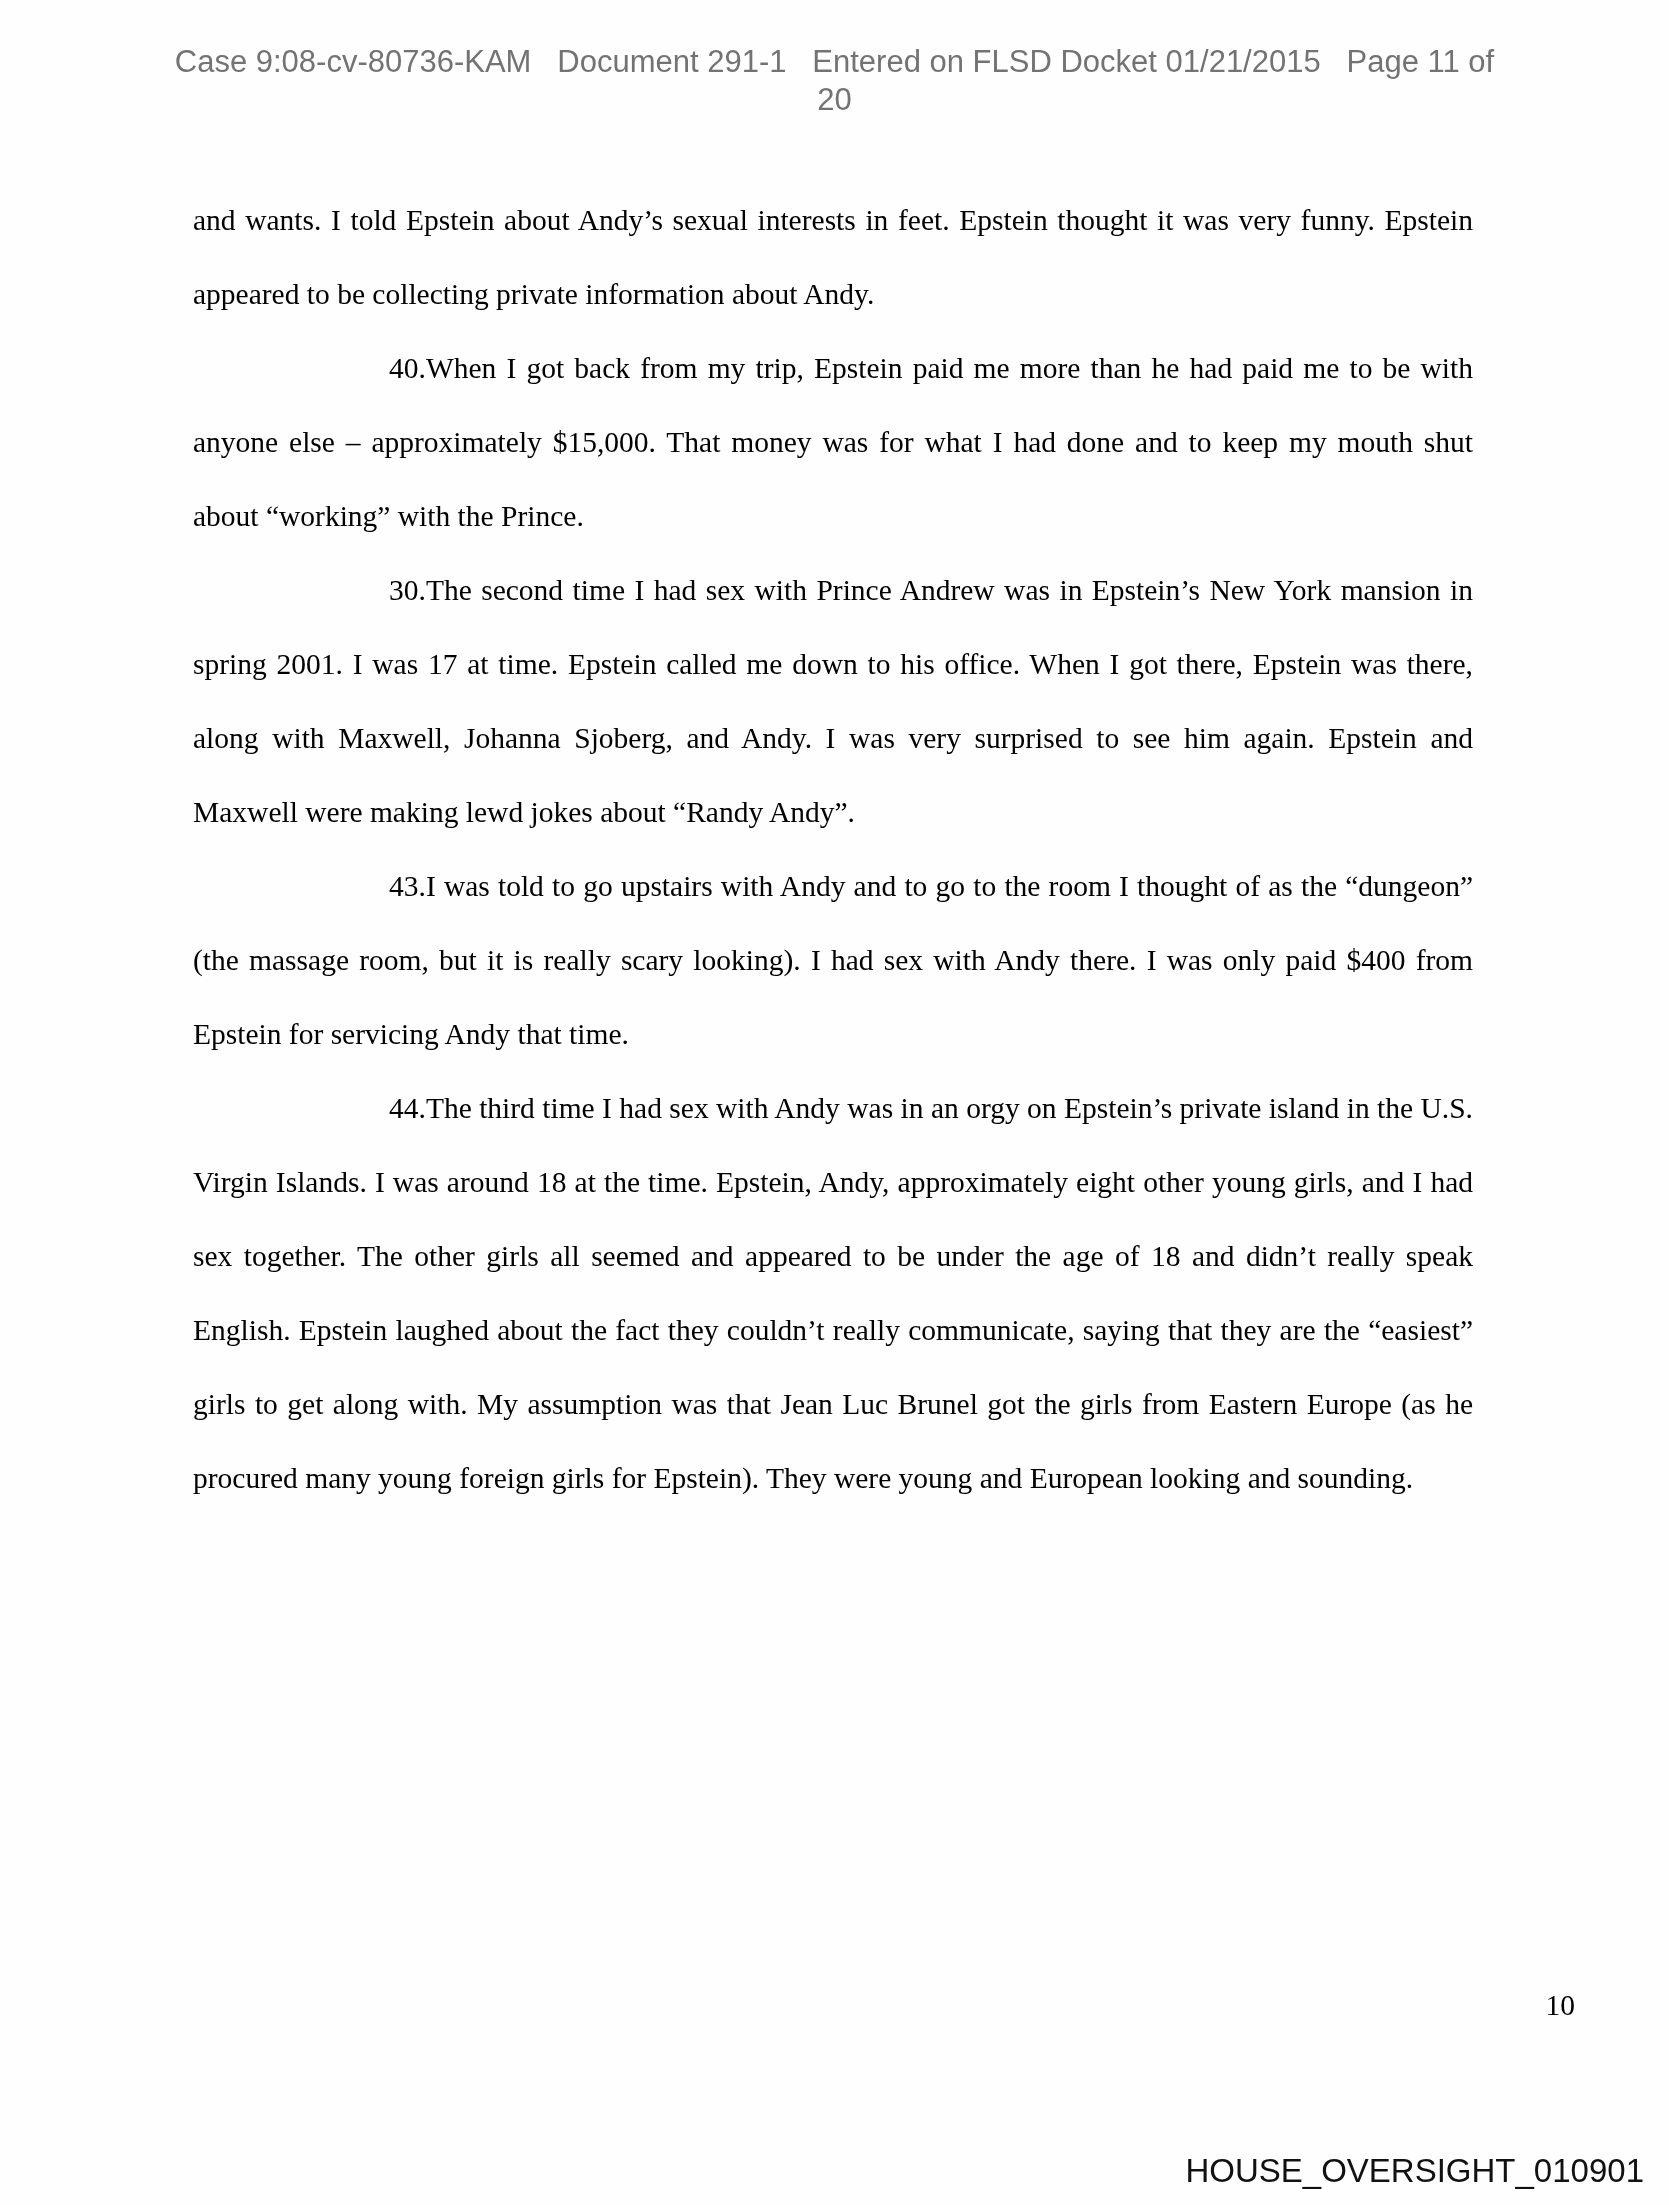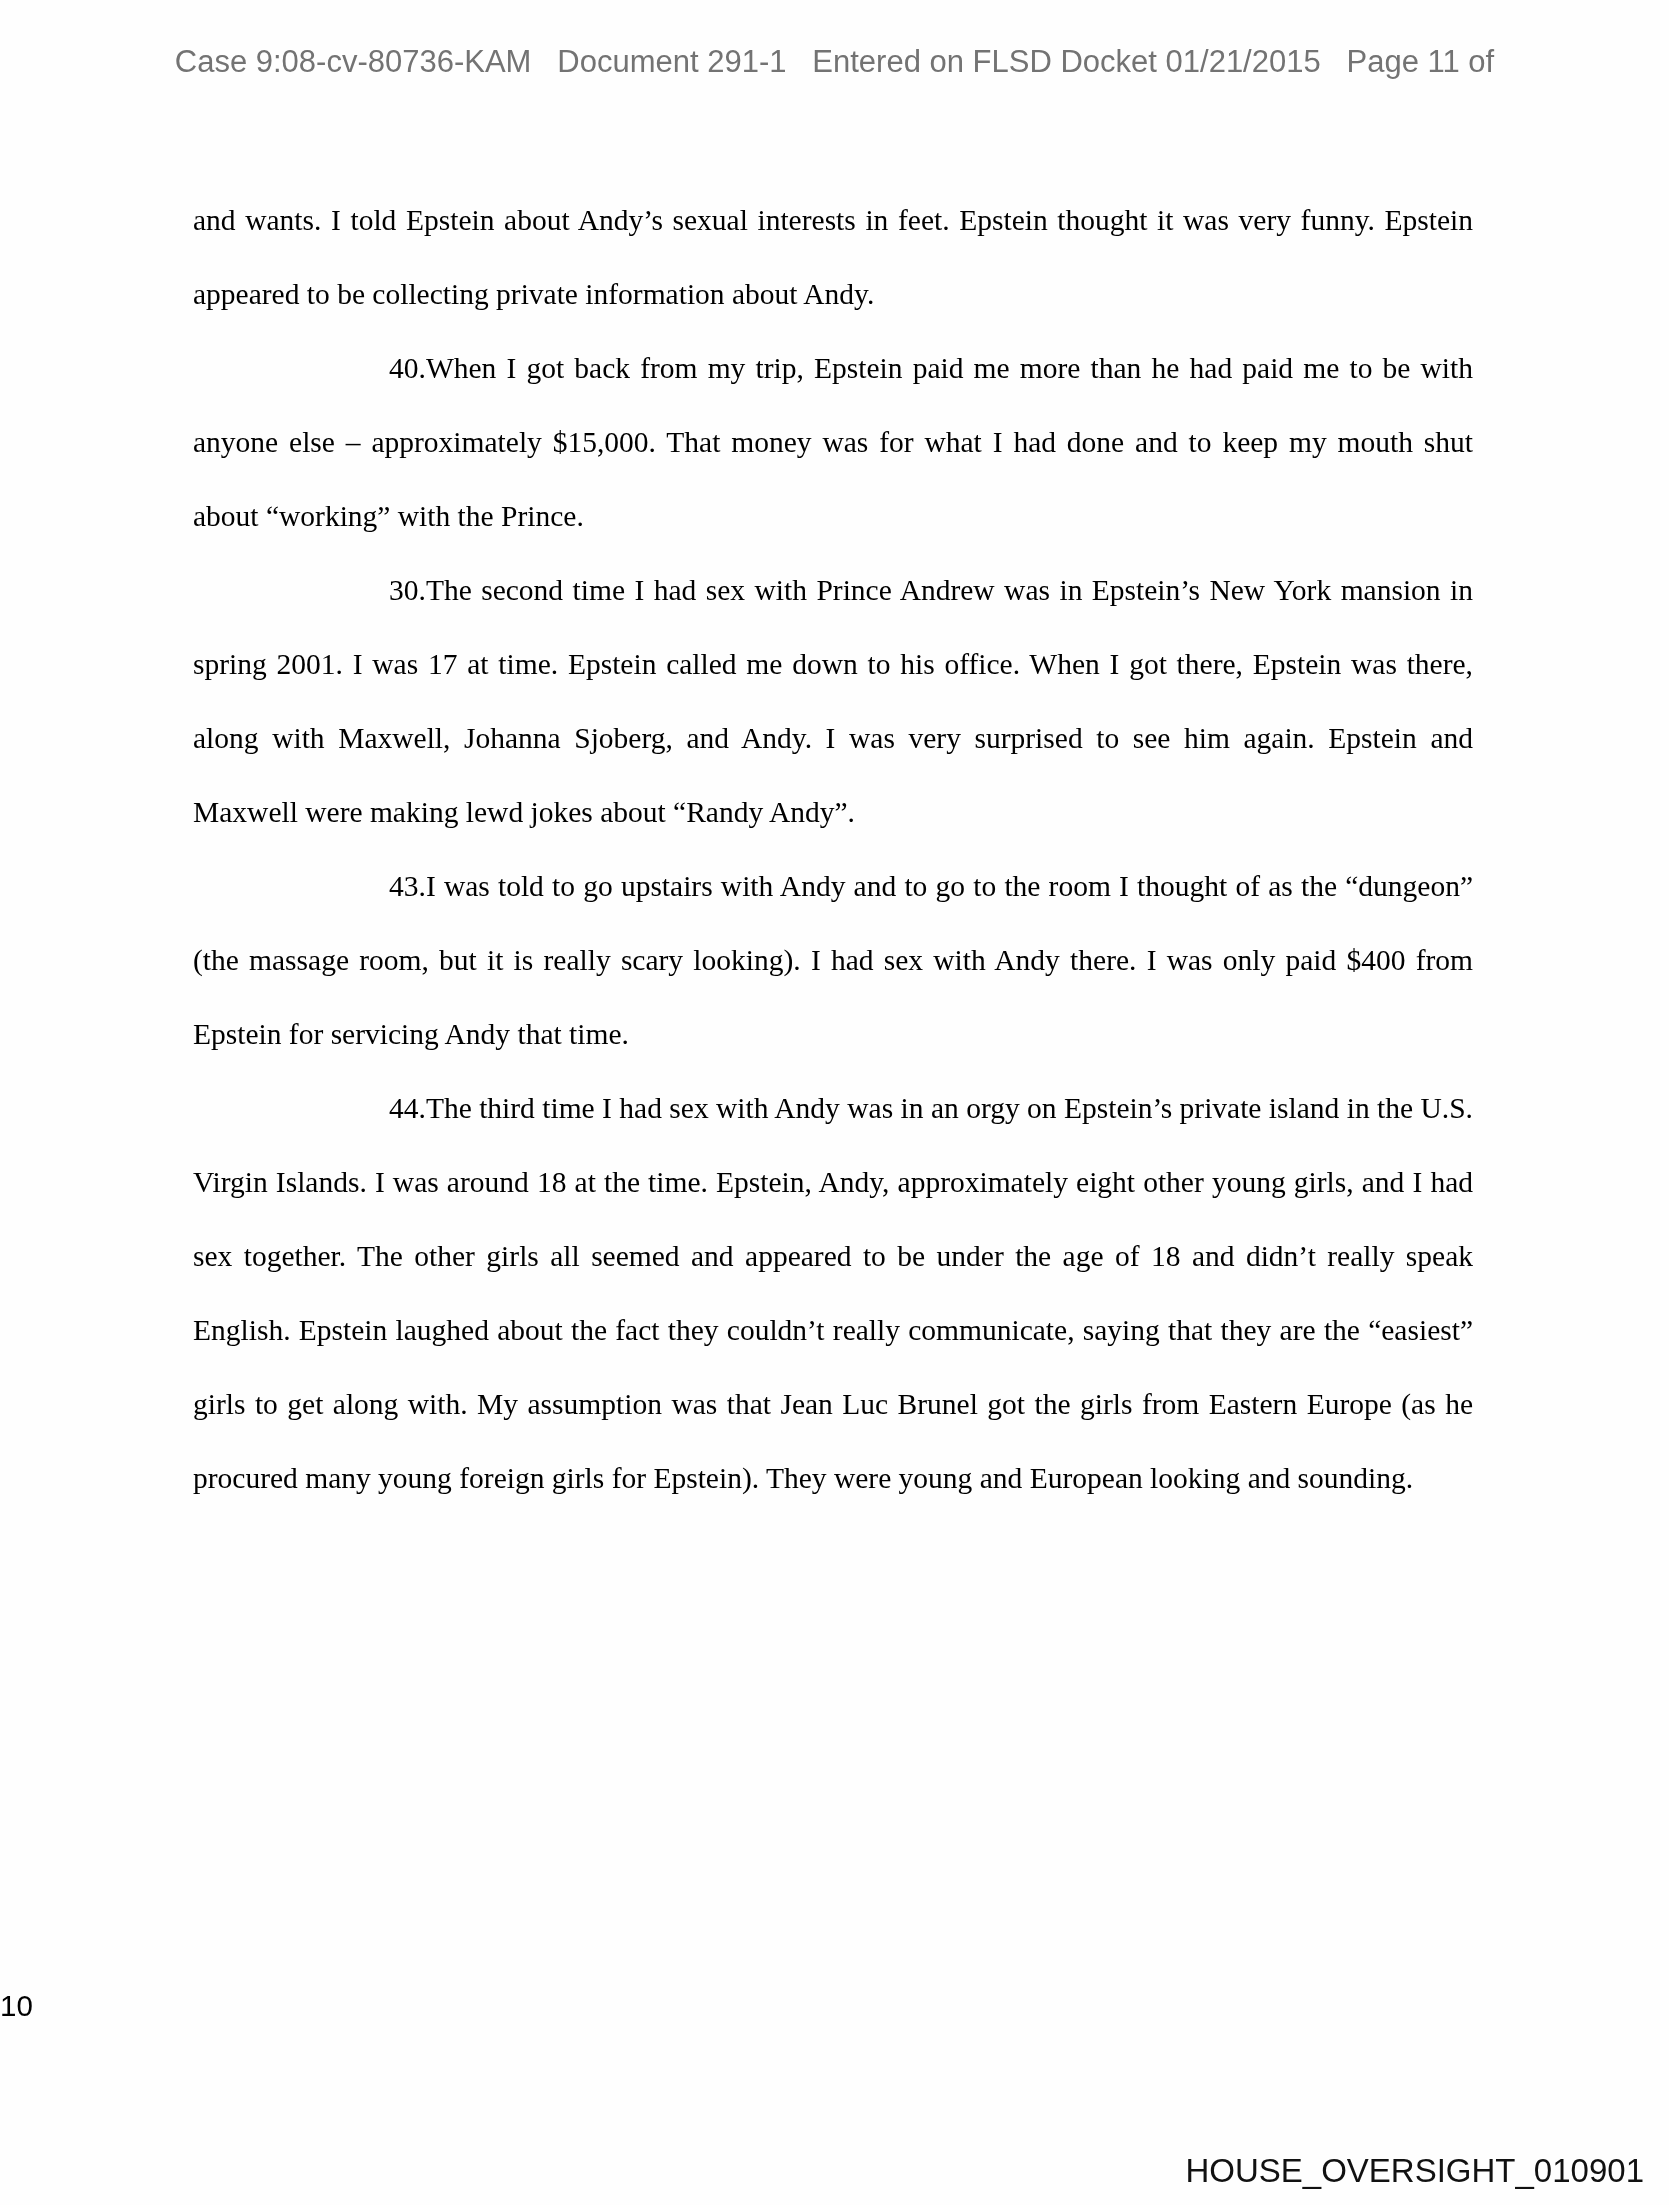--- a/index.html
+++ b/index.html
@@ -52,42 +52,43 @@
     min-width: 105px;
   }
   p.justify-last {
     text-align-last: justify;
   }
   .page-number {
     position: absolute;
     top: 1987px;
     left: 0;
     width: 1575px;
-    text-align: left;
+    text-align: right;
     font-size: 29.5px;
     line-height: 37px;
-    font-family: Liberation Sans, sans-serif;
+    font-family: Liberation Serif, serif;
   }
   .bates-stamp {
     position: absolute;
     top: 2152px;
     right: 25px;
     font-family: "Liberation Sans", sans-serif;
     font-size: 33px;
     line-height: 38px;
     color: #111111;
   }
 </style>
 </head>
 <body>
 
 <div class="page">
 
   <div class="ecf-header">
     <span class="hline">Case 9:08-cv-80736-KAM   Document 291-1   Entered on FLSD Docket 01/21/2015   Page 11 of</span>
+    <span class="hline">20</span>
   </div>
 
   <div class="doc-body">
 
     <p>and wants.  I told Epstein about Andy’s sexual interests in feet.  Epstein thought it was very funny.  Epstein appeared to be collecting private information about Andy.</p>
 
     <p class="numbered">
       <span class="para-num">40.</span><span>When I got back from my trip, Epstein paid me more than he had paid me to be with anyone else – approximately $15,000. That money was for what I had done and to keep my mouth shut about “working” with the Prince.</span>
     </p>
 

